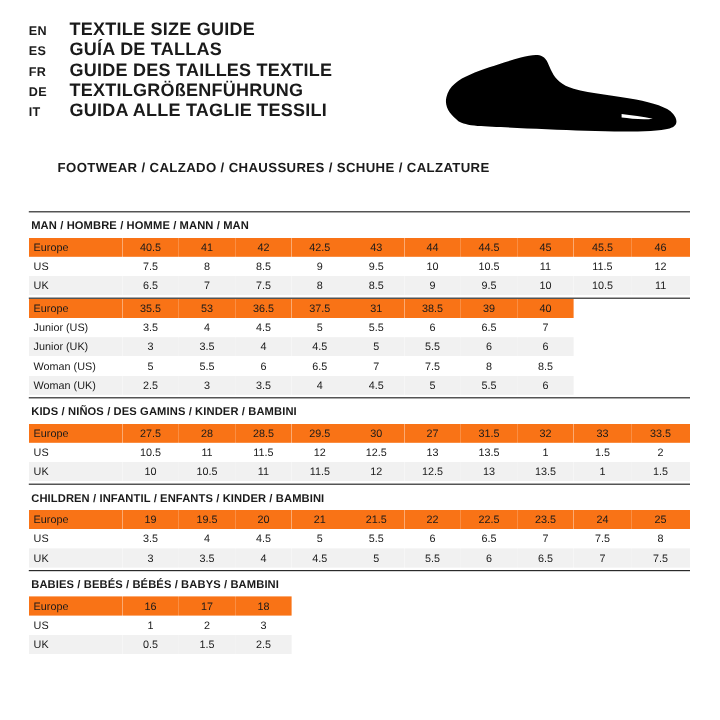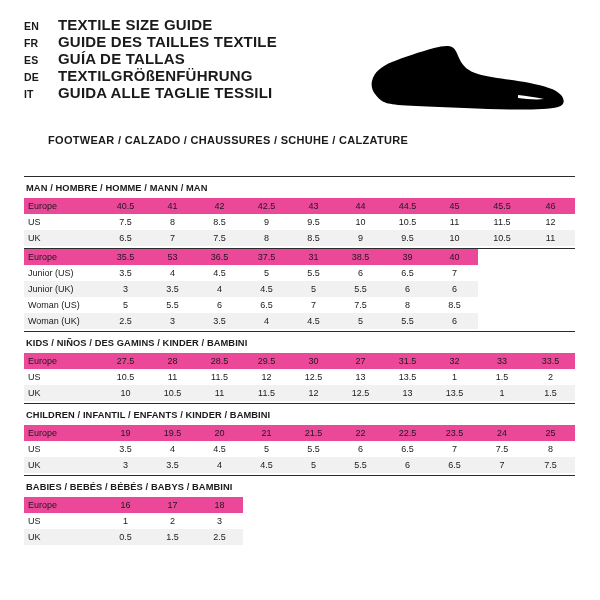--- a/index.html
+++ b/index.html
@@ -86,21 +86,21 @@
     text-align: center;
     color: #1a1a1a;
     overflow: hidden;
     white-space: nowrap;
   }
   table.sizes td.rowlabel {
     text-align: left;
     padding-left: 4px;
   }
   tr.shaded td {
-    background: #ec4899;
+    background: #f97316;
   }
   tr.zebra td {
     background: #f1f1f1;
   }
   .hr {
     height: 1px;
     background: #2b2b2b;
     width: 551px;
     margin: 4px 0 0 0;
   }
@@ -114,26 +114,26 @@
 <div class="page">
 
   <div class="header">
 
     <div class="lang-list">
       <div class="lang-row">
         <span class="lang-code">EN</span>
         <span class="lang-title">TEXTILE SIZE GUIDE</span>
       </div>
       <div class="lang-row">
+        <span class="lang-code">ES</span>
+        <span class="lang-title">GUÍA DE TALLAS</span>
+      </div>
+      <div class="lang-row">
         <span class="lang-code">FR</span>
         <span class="lang-title">GUIDE DES TAILLES TEXTILE</span>
-      </div>
-      <div class="lang-row">
-        <span class="lang-code">ES</span>
-        <span class="lang-title">GUÍA DE TALLAS</span>
       </div>
       <div class="lang-row">
         <span class="lang-code">DE</span>
         <span class="lang-title">TEXTILGRÖßENFÜHRUNG</span>
       </div>
       <div class="lang-row">
         <span class="lang-code">IT</span>
         <span class="lang-title">GUIDA ALLE TAGLIE TESSILI</span>
       </div>
     </div>

